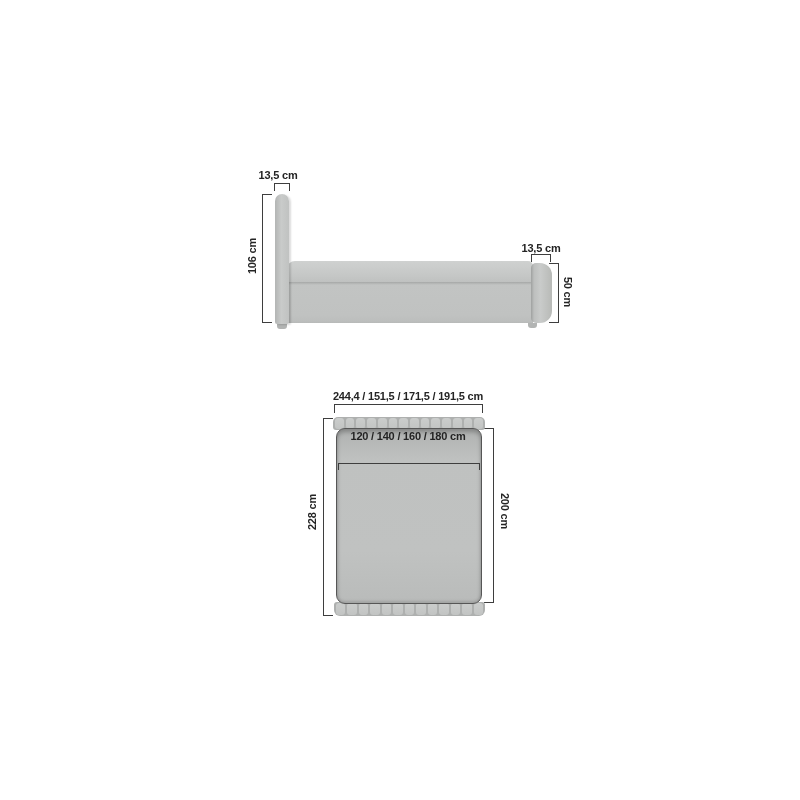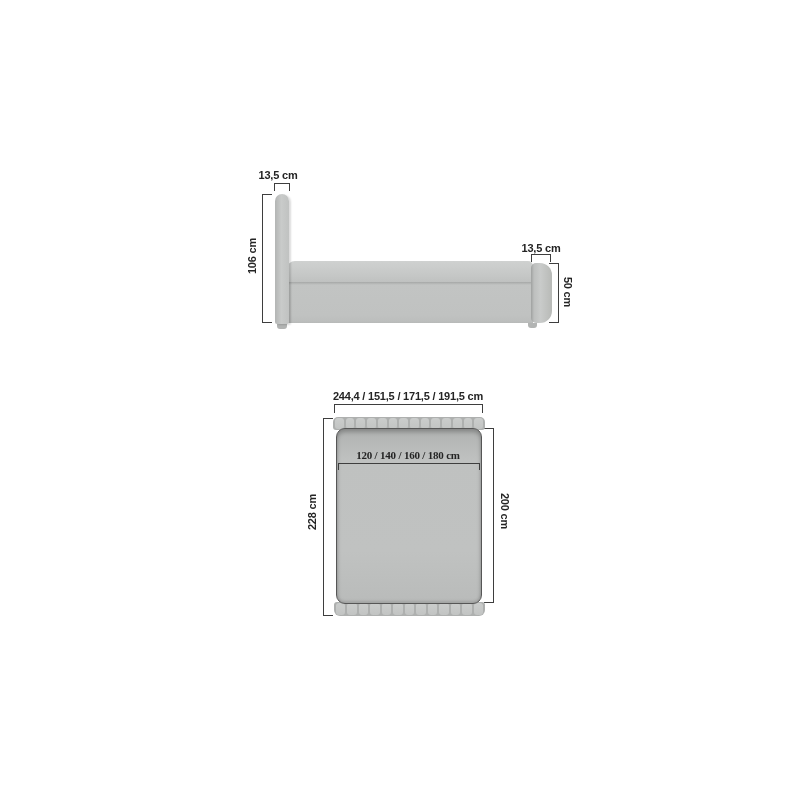--- a/index.html
+++ b/index.html
@@ -141,21 +141,21 @@
       <div class="seg"></div>
         <div class="seg"></div>
         <div class="seg"></div>
         <div class="seg"></div>
       <div class="seg"></div>
         <div class="seg"></div>
     </div>
 
     <div class="tv-mattress"></div>
 
-    <div class="dim-label h-center" style="left:408px;top:449px;z-index:4;font-family:Liberation Serif, serif;">120 / 140 / 160 / 180 cm</div>
+    <div class="dim-label h-center" style="left:408px;top:430px;z-index:4;">120 / 140 / 160 / 180 cm</div>
     <div class="bracket-down" style="left:338px;top:463px;width:142px;height:7px;z-index:4;"></div>
 
     <div class="tv-strip tv-strip-foot">
       <div class="seg"></div>
         <div class="seg"></div>
         <div class="seg"></div>
         <div class="seg"></div>
       <div class="seg"></div>
         <div class="seg"></div>
         <div class="seg"></div>

